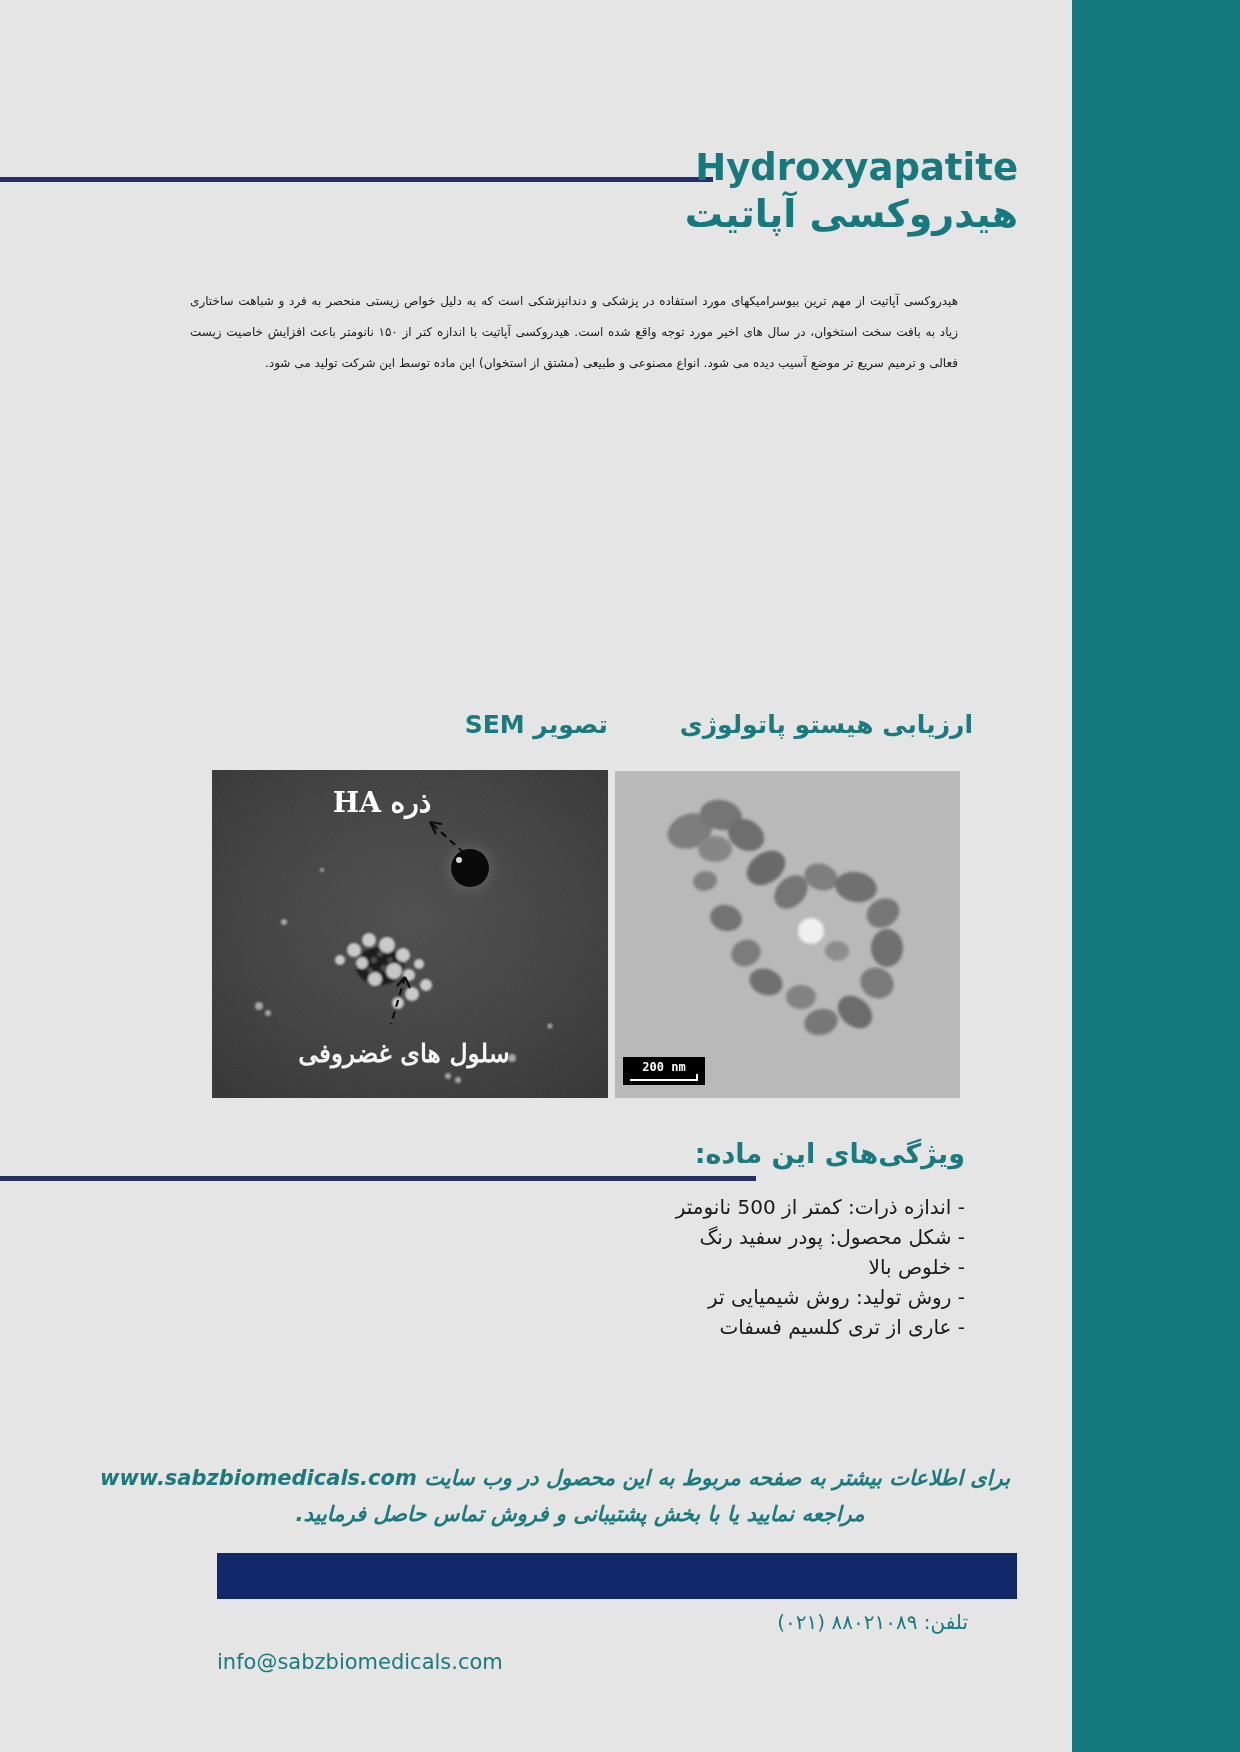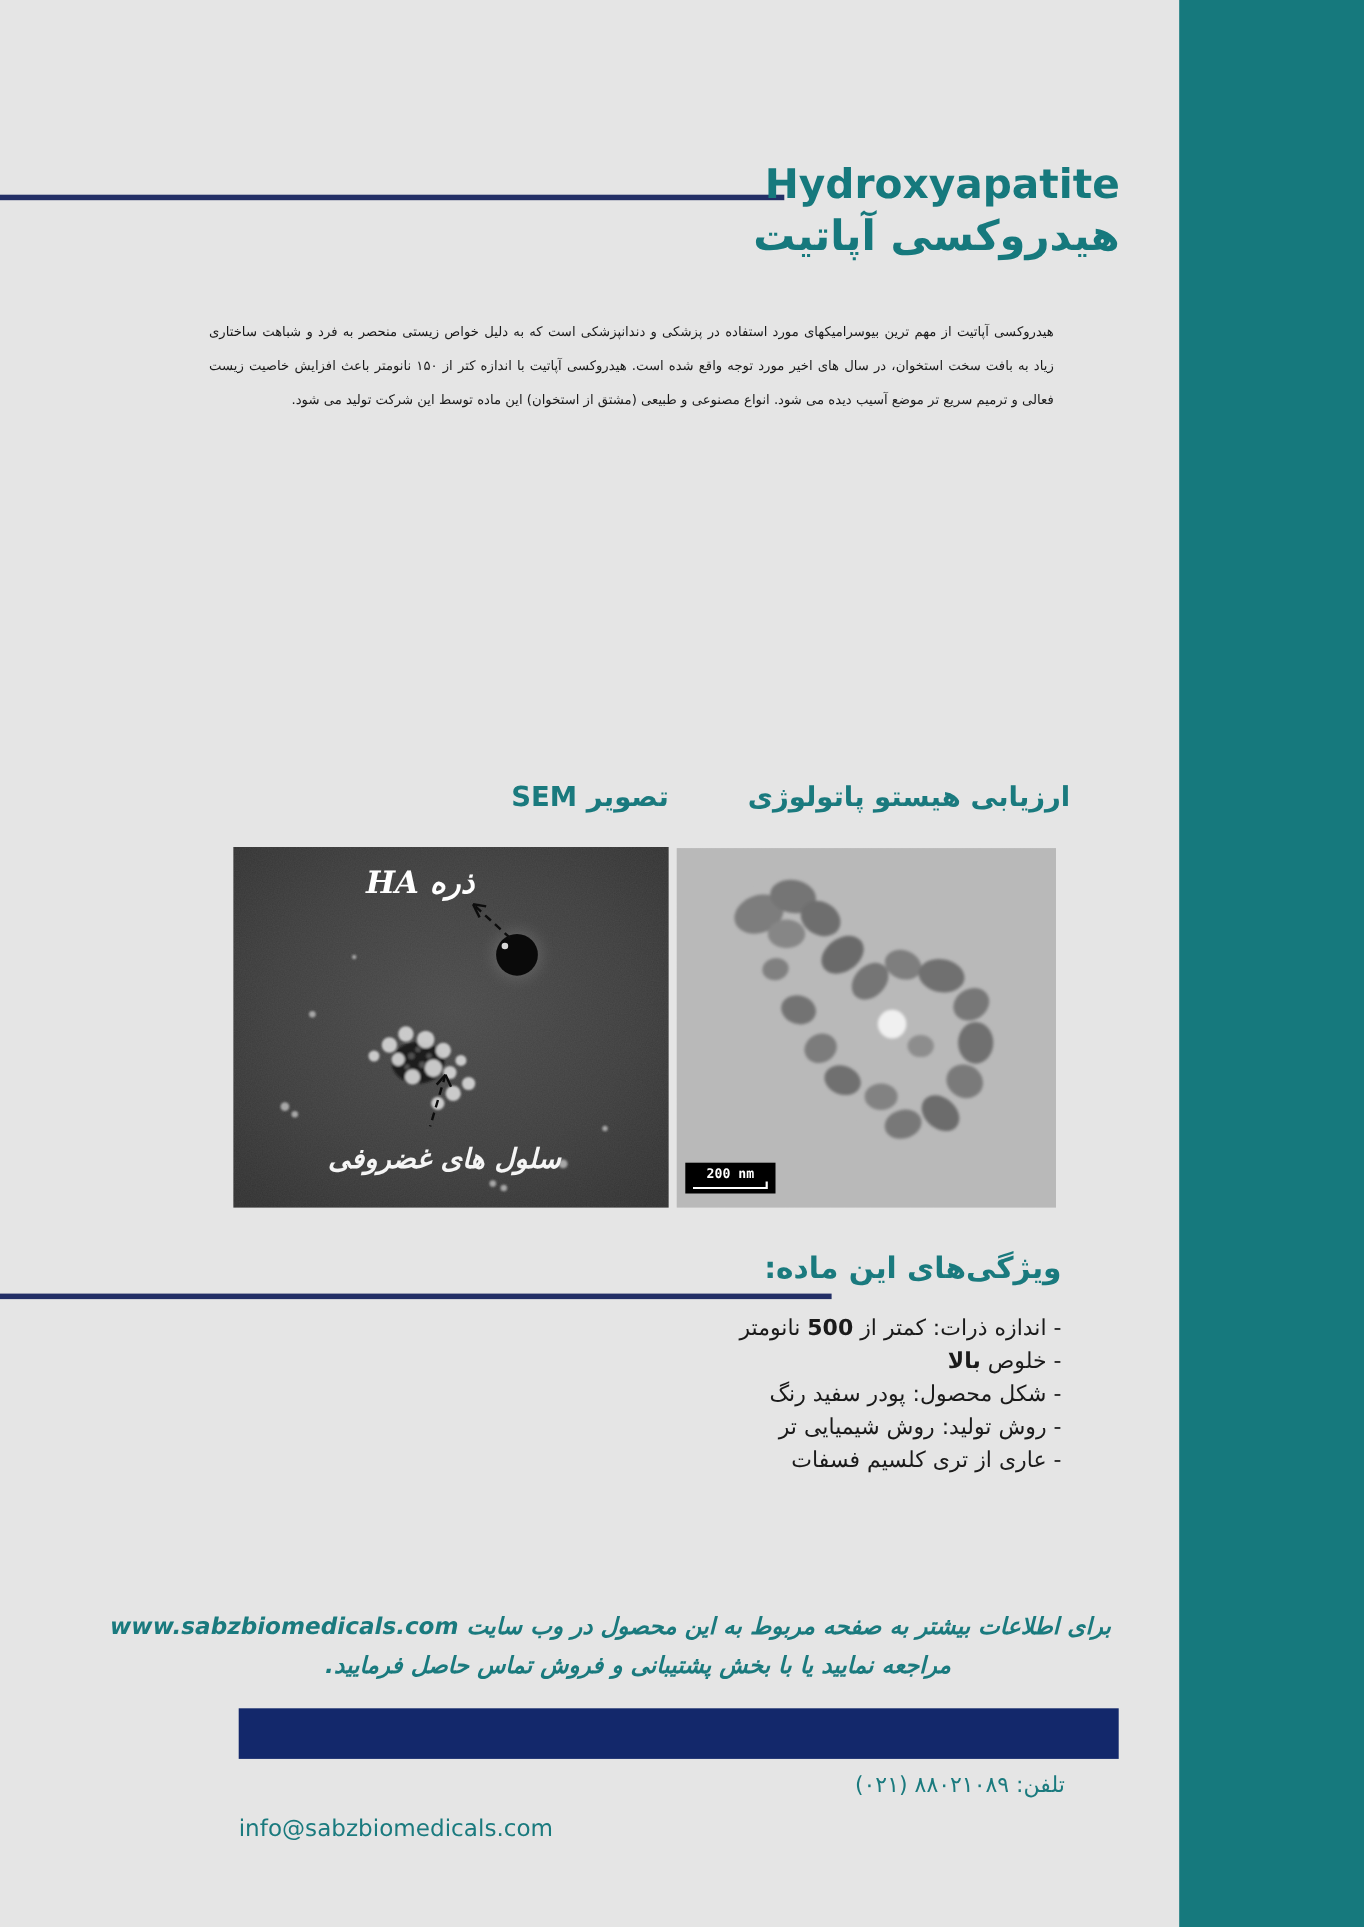--- a/index.html
+++ b/index.html
@@ -8,30 +8,30 @@
   .sidebar{position:absolute;right:0;top:0;width:168px;height:1752px;background:#16797d;}
   .hdr-rule{position:absolute;left:0;top:177px;width:713px;height:5px;background:#232f66;}
   .title-en{position:absolute;top:146px;right:222px;color:#16797d;font-size:37px;font-weight:bold;}
   .title-fa{position:absolute;top:192px;right:222px;color:#16797d;font-size:38px;font-weight:bold;direction:rtl;}
   .intro{position:absolute;top:286px;right:282px;width:768px;direction:rtl;
          text-align:justify;text-align-last:right;font-size:12px;line-height:31px;color:#1a1a1a;}
   .fig-heading{position:absolute;top:710px;color:#1a7a7e;font-size:25px;font-weight:bold;
                direction:rtl;}
   .sem-heading{left:212px;width:396px;}
   .histo-heading{left:628px;width:345px;}
-  .sem-fig{position:absolute;left:212px;top:770px;width:396px;height:328px;font-style:italic;}
+  .sem-fig{position:absolute;left:212px;top:770px;width:396px;height:328px;}
   .histo-fig{position:absolute;left:615px;top:771px;width:345px;height:327px;}
   .sem-fig svg,.histo-fig svg{display:block;width:100%;height:100%;}
   .feat-rule{position:absolute;left:0;top:1176px;width:756px;height:5px;background:#232f66;}
   .feat-heading{position:absolute;top:1138px;right:275px;color:#1a7a7e;font-size:27px;
                 font-weight:bold;direction:rtl;}
   .feat-list{position:absolute;top:1192px;right:275px;direction:rtl;text-align:right;
              font-size:20px;line-height:30px;color:#1a1a1a;}
   .feat-item{height:30px;white-space:nowrap;}
-  .feat-item .b{font-weight:bold;}
+  .feat-item .b{font-weight:normal;}
   .footer-note{position:absolute;left:150px;width:860px;text-align:center;color:#1a7a7e;
                font-size:21px;font-weight:bold;direction:rtl;white-space:nowrap;font-style:italic;}
   .note1{top:1466px;}
   .note2{top:1502px;}
   .website{direction:ltr;unicode-bidi:embed;}
   .footer-bar{position:absolute;left:217px;top:1553px;width:800px;height:46px;background:#13286b;}
   .email{position:absolute;left:217px;top:1610px;color:#1a7a7e;font-size:21px;margin-top:40px;}
   .phone{position:absolute;top:1610px;right:272px;color:#1a7a7e;font-size:20px;direction:rtl;}
 </style>
 </head>
@@ -177,22 +177,22 @@
         <text x="49" y="300" text-anchor="middle" font-size="12" font-weight="bold" fill="#ffffff" font-family="DejaVu Sans Mono, monospace">200 nm</text>
         <path d="M15,309 H82 V303" stroke="#ffffff" stroke-width="2" fill="none"></path>
       </g>
     </svg>
   </div>
 
   <div class="feat-rule"></div>
   <div class="feat-heading">ویژگی‌های این ماده:</div>
   <div class="feat-list">
     <div class="feat-item"><span>- اندازه ذرات: کمتر از </span><span class="b">500</span><span> نانومتر</span></div>
+    <div class="feat-item"><span>- شکل محصول: پودر سفید رنگ</span><span class="b"></span><span></span></div>
     <div class="feat-item"><span>- خلوص </span><span class="b">بالا</span><span></span></div>
-    <div class="feat-item"><span>- شکل محصول: پودر سفید رنگ</span><span class="b"></span><span></span></div>
     <div class="feat-item"><span>- روش تولید: روش شیمیایی تر</span><span class="b"></span><span></span></div>
     <div class="feat-item"><span>- عاری از تری کلسیم فسفات</span><span class="b"></span><span></span></div>
   </div>
 
   <div class="footer-note note1">
     <span>برای اطلاعات بیشتر به صفحه مربوط به این محصول در وب سایت</span>
     <span class="website">www.sabzbiomedicals.com</span>
   </div>
   <div class="footer-note note2">مراجعه نمایید یا با بخش پشتیبانی و فروش تماس حاصل فرمایید.</div>
 

